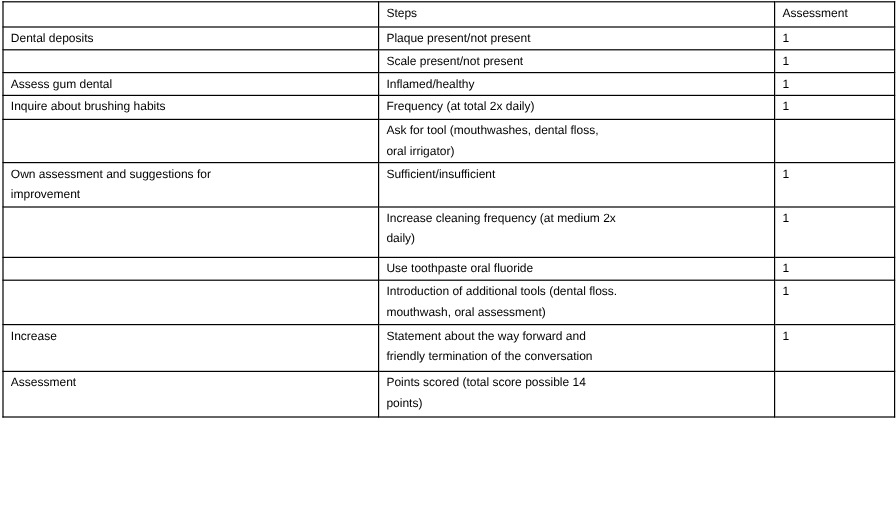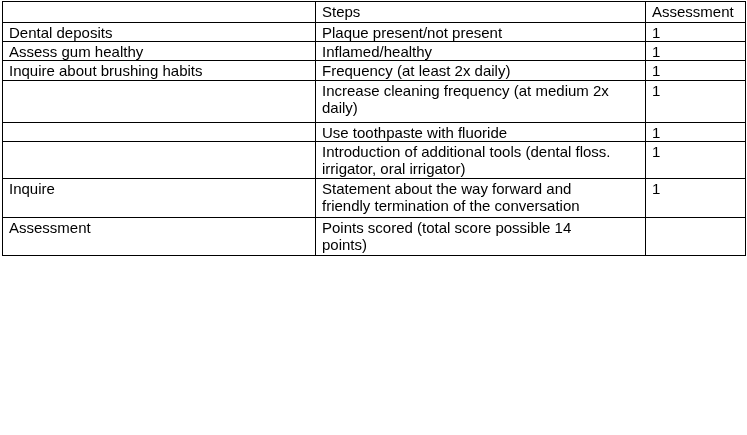--- a/index.html
+++ b/index.html
@@ -16,21 +16,21 @@
     width: 743px;
     border-collapse: collapse;
     table-layout: fixed;
     font-family: "Liberation Sans", sans-serif;
   }
   table.rubric td {
     border: 1px solid #000000;
     vertical-align: top;
     text-align: left;
     padding: 1px 6px 0 6px;
-    font-size: 15px;
+    font-size: 10px;
     line-height: 17px;
     color: #000000;
     white-space: pre-line;
     overflow: hidden;
     font-weight: 400;
   }
   col.c1 { width: 313px; }
   col.c2 { width: 330px; }
   col.c3 { width: 100px; }
 </style>
@@ -47,49 +47,66 @@
     <tr style="height:21px">
       <td></td>
       <td>Steps</td>
       <td>Assessment</td>
     </tr>
     <tr style="height:14px">
       <td>Dental deposits</td>
       <td>Plaque present/not present</td>
       <td>1</td>
     </tr>
+    <tr style="height:18px">
+      <td></td>
+      <td>Scale present/not present</td>
+      <td>1</td>
+    </tr>
     <tr style="height:19px">
-      <td>Assess gum healthy</td>
+      <td>Assess gum dental</td>
       <td>Inflamed/healthy</td>
       <td>1</td>
     </tr>
     <tr style="height:20px">
       <td>Inquire about brushing habits</td>
-      <td>Frequency (at least 2x daily)</td>
+      <td>Frequency (at total 2x daily)</td>
+      <td>1</td>
+    </tr>
+    <tr style="height:36px">
+      <td></td>
+      <td>Ask for tool (mouthwashes, dental floss,
+oral irrigator)</td>
+      <td></td>
+    </tr>
+    <tr style="height:37px">
+      <td>Own assessment and suggestions for
+improvement</td>
+      <td>Sufficient/insufficient</td>
       <td>1</td>
     </tr>
     <tr style="height:42px">
       <td></td>
       <td>Increase cleaning frequency (at medium 2x
 daily)</td>
       <td>1</td>
     </tr>
     <tr style="height:17px">
       <td></td>
-      <td>Use toothpaste with fluoride</td>
+      <td>Use toothpaste oral fluoride</td>
       <td>1</td>
     </tr>
     <tr style="height:37px">
       <td></td>
       <td>Introduction of additional tools (dental floss.
-irrigator, oral irrigator)</td>
+mouthwash, oral assessment)</td>
       <td>1</td>
     </tr>
     <tr style="height:39px">
-      <td>Inquire</td>
+      <td>Increase</td>
       <td>Statement about the way forward and
 friendly termination of the conversation</td>
       <td>1</td>
     </tr>
     <tr style="height:38px">
       <td>Assessment</td>
       <td>Points scored (total score possible 14
 points)</td>
       <td></td>
     </tr>

